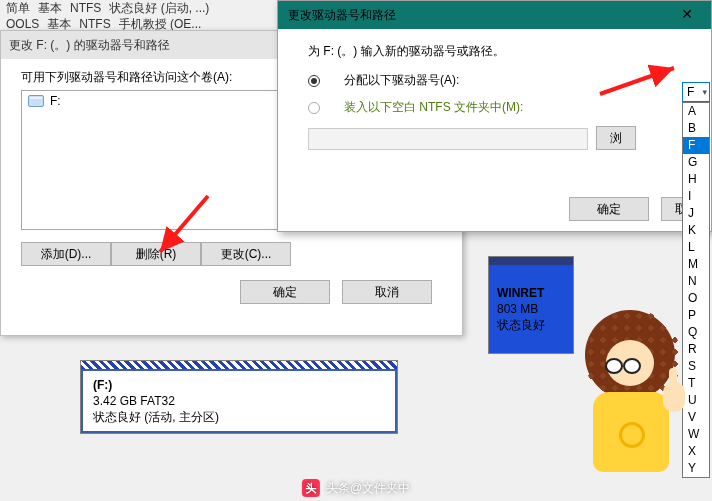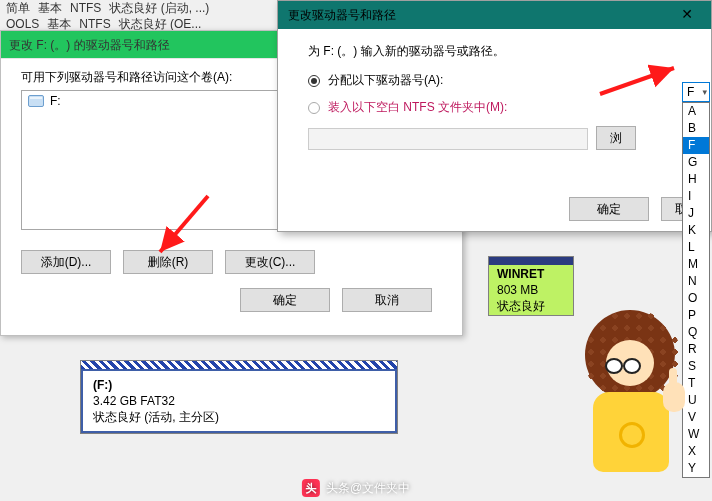--- a/index.html
+++ b/index.html
@@ -4,38 +4,38 @@
 <style>
   * { box-sizing: border-box; margin: 0; padding: 0; font-family: "Microsoft YaHei", "SimSun", sans-serif; font-size: 12px; }
   body { width: 712px; height: 501px; background: #f0f0f0; position: relative; overflow: hidden; }
 
   
   .bg-rows { position: absolute; top: 0; left: 0; width: 600px; padding: 0 6px; color: #333; line-height: 16px; font-size: 11px; }
   .bg-rows span { display: inline-block; margin-right: 8px; }
 
   
   .dlg1 { position: absolute; left: 0; top: 30px; width: 463px; height: 306px; background: #fff; border: 1px solid #bfbfbf; box-shadow: 2px 2px 6px rgba(0,0,0,.25); }
-  .dlg1 .title { height: 28px; line-height: 28px; padding: 0 8px; background: #22c55e; border-bottom: 1px solid #e6e6e6; color: #333; }
+  .dlg1 .title { height: 28px; line-height: 28px; padding: 0 8px; background: #e5e5e5; border-bottom: 1px solid #e6e6e6; color: #333; }
   .dlg1 .body { padding: 10px 20px; }
   .dlg1 .prompt { margin-bottom: 4px; }
   .listbox { border: 1px solid #a7a7a7; height: 140px; background: #fff; overflow: auto; }
   .listbox .item { padding: 3px 6px; display: flex; align-items: center; gap: 6px; }
   .vol-icon { width: 16px; height: 12px; background: #c8dff4; border: 1px solid #6d9fcf; border-radius: 2px; position: relative; }
   .vol-icon::after{content:"";position:absolute;left:1px;right:1px;top:1px;height:2px;background:#eaf3fb;}
-  .btnrow { margin-top: 20px; display: flex; gap: 12px; }
+  .btnrow { margin-top: 12px; display: flex; }
   .btnrow2 { margin-top: 14px; display: flex; gap: 12px; justify-content: flex-end; padding-right: 10px;}
   button.win { min-width: 90px; height: 24px; background: #e1e1e1; border: 1px solid #adadad; color: #000; cursor: pointer; }
 
   
   .dlg2 { position: absolute; left: 277px; top: 0; width: 435px; height: 232px; background: #fff; border: 1px solid #a0a0a0; box-shadow: 3px 3px 8px rgba(0,0,0,.3); }
   .dlg2 .title { height: 28px; display:flex; align-items:center; justify-content:space-between; padding: 0 4px 0 10px; background:#0f766e; }
   .closex { width: 40px; height: 24px; text-align:center; line-height:22px; font-size:14px; cursor:pointer; }
   .dlg2 .body { padding: 14px 30px; }
   .d2line { margin-bottom: 12px; }
-  .radio-row { display:flex; align-items:center; gap:8px; margin-bottom:10px; }
+  .radio-row { display:flex; align-items:center; gap:24px; margin-bottom:10px; }
   .radio { width:12px;height:12px;border:1px solid #333;border-radius:50%;display:inline-flex;align-items:center;justify-content:center;}
   .radio.checked::after{content:"";width:6px;height:6px;background:#333;border-radius:50%;}
   .radio.dis{border-color:#aaa;}
   .mount-input { width: 280px; height:22px; border:1px solid #ccc; background:#f3f3f3; margin-top:2px; } 
   .dlg2 .footer{ position:absolute; bottom:10px; right:10px; display:flex; gap:12px;}
   .dlg2 button.win{min-width:80px;}
 
   
   .combo-box{ position:absolute; left:682px; top:82px; width:28px; height:20px; border:1px solid #0078d7; background:#fff; display:flex; align-items:center; padding-left:4px; cursor:pointer;}
   .combo-box .chev{ margin-left:auto; margin-right:2px; font-size:9px; color:#555;}
@@ -44,21 +44,21 @@
   .dropdown div.sel{ background:#0078d7; color:#fff;}
 
   
   .vol-block{ position:absolute; left:80px; top:360px; width:318px; border:1px solid #808080; background:#fff;}
   .vol-block .hatch{height:8px;background:repeating-linear-gradient(45deg,#2244aa 0 3px,#fff 3px 6px);}
   .vol-inner{border:2px solid #3e5ea8; margin:0; padding:6px 10px; line-height:16px;}
 
   
   .winret{ position:absolute; left:488px; top:256px; width:86px; border:1px solid #808080;}
   .winret .bar{height:8px;background:#2b3b7f;}
-  .winret .pad{padding:1px 8px; background:#bef264; line-height:16px;}
+  .winret .pad{padding:20px 8px; background:#1d4ed8; line-height:16px;}
 
   
   .arrow{position:absolute;}
   .arrow svg{overflow:visible;}
 
   
   .avatar{position:absolute; left:575px; top:310px; width:110px; height:170px;}
   .avatar .hair{width:90px;height:90px;background:#7a3414;border-radius:50%;position:absolute;left:10px;top:0;}
   .avatar .hair::before,.avatar .hair::after{content:"";position:absolute;width:96px;height:96px;border-radius:50%;background:radial-gradient(circle,#8a4321 30%,transparent 31%) 0 0/12px 12px;}
   .avatar .face{width:48px;height:46px;background:#ffe1b8;border-radius:50%;position:absolute;left:31px;top:30px;}
@@ -71,21 +71,21 @@
 
   
   .watermark{position:absolute;left:50%;bottom:4px;transform:translateX(-50%);font-size:14px;color:#fff;display:flex;align-items:center;gap:6px; text-shadow:0 0 4px rgba(0,0,0,.6);}
   .wm-badge{width:18px;height:18px;background:#ff3355;border-radius:4px;display:flex;align-items:center;justify-content:center;color:#fff;font-size:11px;font-weight:bold;}
 </style>
 </head>
 <body>
 
 <div class="bg-rows">
   <div><span>简单</span><span>基本</span><span>NTFS</span><span>状态良好 (启动, ...)</span></div>
-  <div><span>OOLS</span><span>基本</span><span>NTFS</span><span>状态良好 (OE...</span></div>
+  <div><span>OOLS</span><span>基本</span><span>NTFS</span><span>手机教授 (OE...</span></div>
   <div><span>简单</span><span>基本</span><span>NTFS</span></div>
 </div>
 
 <div class="dlg1">
   <div class="title">更改 F: (。) 的驱动器号和路径</div>
   <div class="body">
     <div class="prompt">可用下列驱动器号和路径访问这个卷(A):</div>
     <div class="listbox">
       <div class="item">
         <span class="vol-icon"></span>
@@ -108,21 +108,21 @@
   <div class="title">
     <span>更改驱动器号和路径</span>
     <span class="closex">✕</span>
   </div>
   <div class="body">
     <div class="d2line">为 F: (。) 输入新的驱动器号或路径。</div>
     <div class="radio-row">
       <span class="radio checked"></span>
       <span>分配以下驱动器号(A):</span>
     </div>
-    <div class="radio-row" style="color:#be185d">
+    <div class="radio-row" style="color:#4d7c0f">
       <span class="radio dis"></span>
       <span>装入以下空白 NTFS 文件夹中(M):</span>
     </div>
     <div style="display:flex;gap:8px;align-items:center;">
       <div class="mount-input"></div>
       <button class="win" style="min-width:40px">浏</button>
     </div>
   </div>
   <div class="footer">
     <button class="win">确定</button>

